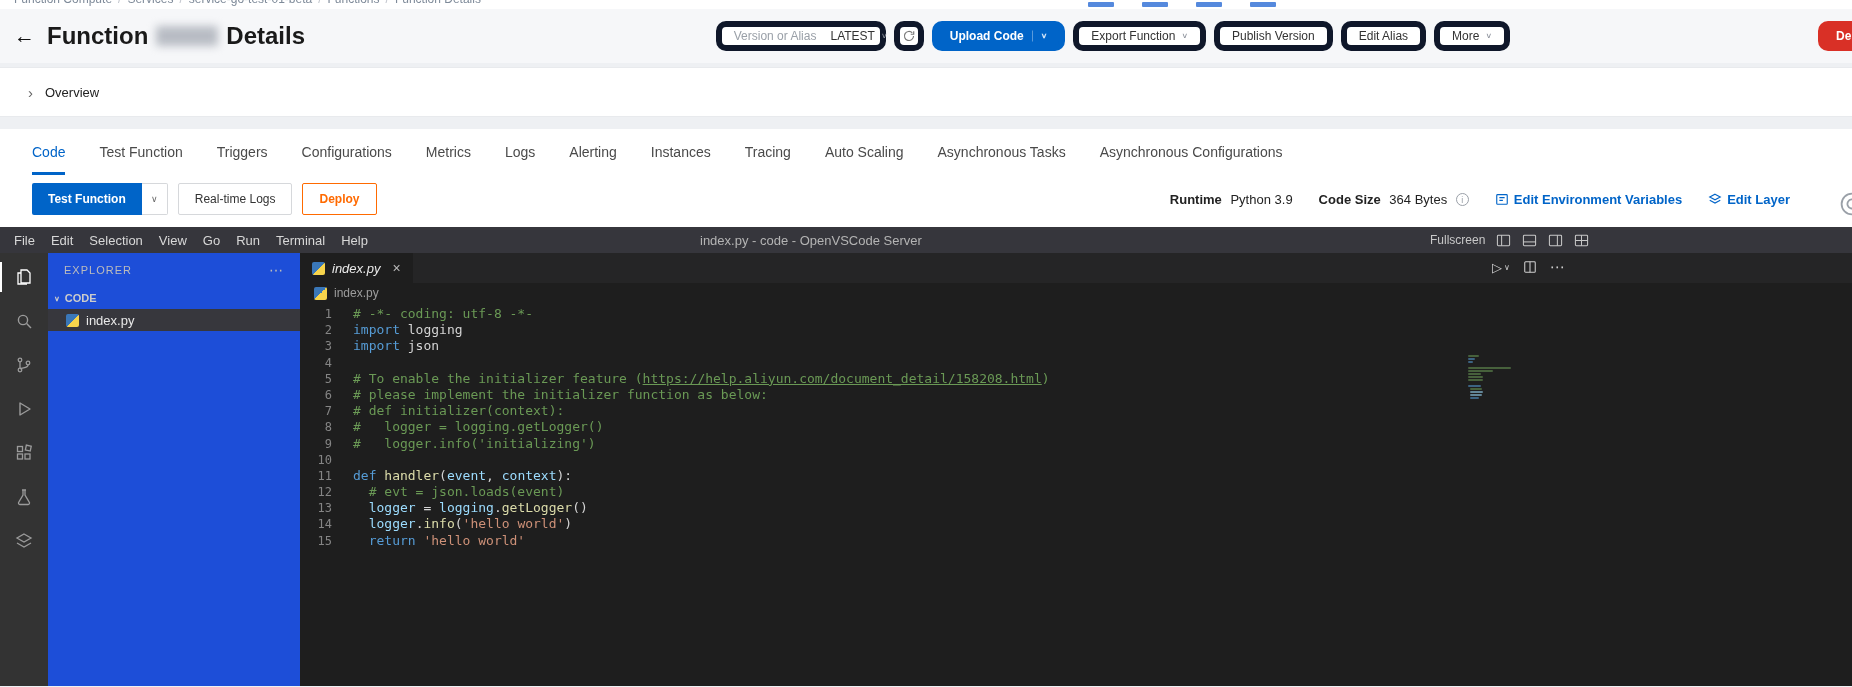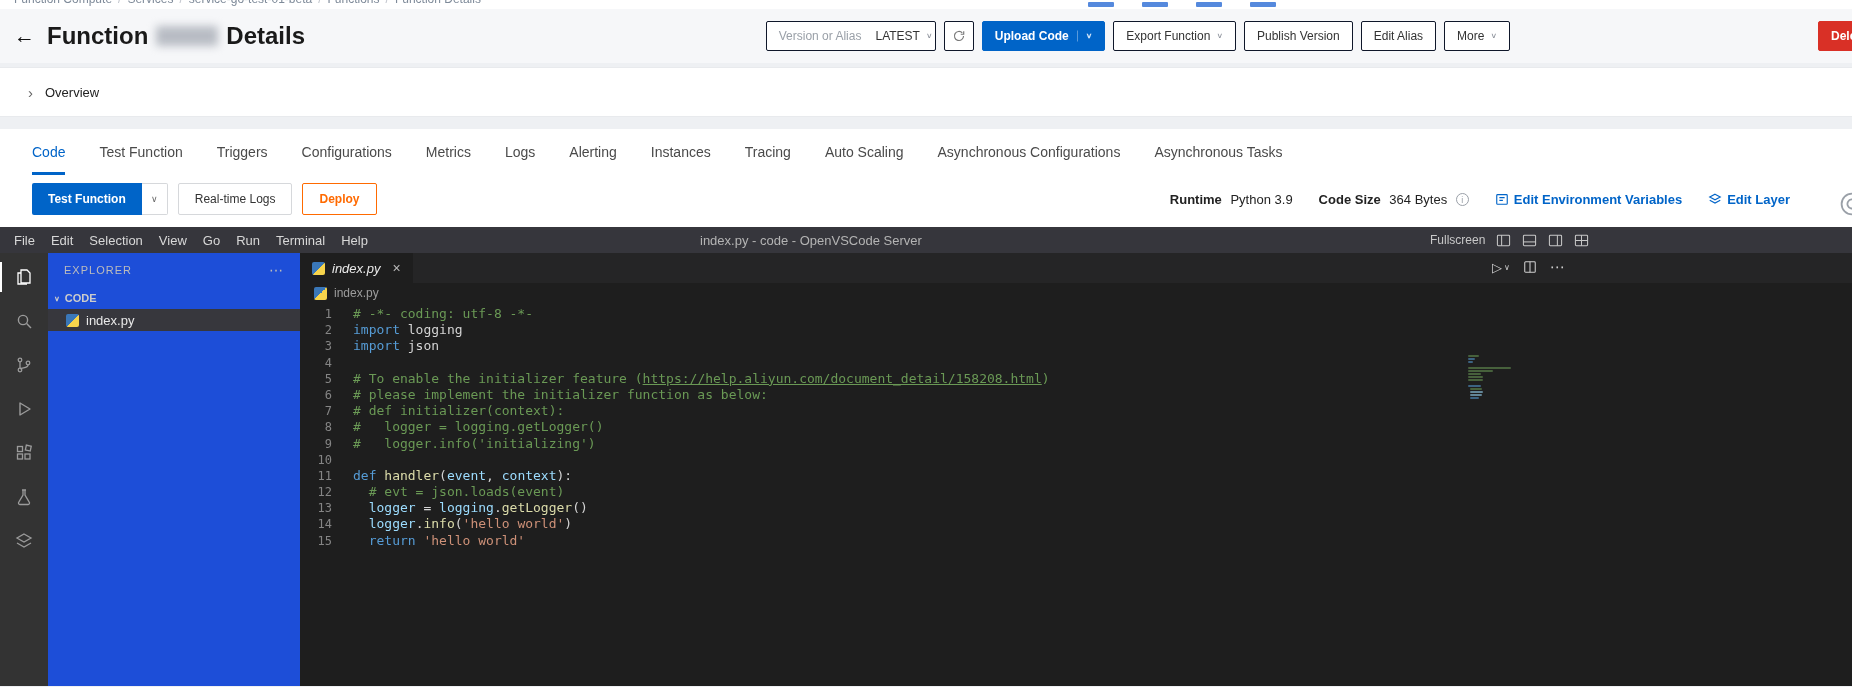--- a/index.html
+++ b/index.html
@@ -13,21 +13,21 @@
   .strip-links { position:absolute; top:2px; left:1088px; display:flex; gap:28px; }
   .strip-links span { width:26px; height:5px; background:#2b6cd4; border-radius:1px; opacity:.8; }
 
   
   .header { height:54px; background:#f6f7f9; display:flex; align-items:center; padding-left:14px; position:relative; }
   .back { font-size:21px; font-weight:bold; color:#111; margin-right:12px; cursor:pointer; }
   .title { font-size:24px; font-weight:700; color:#1a1a1a; display:flex; align-items:center; gap:8px; }
   .blur-box { width:62px; height:20px; background:#b8bcc4; border-radius:2px; filter:blur(4px); }
   .header-actions { position:absolute; right:-40px; top:12px; display:flex; gap:8px; height:30px; }
   .hbtn { display:flex; align-items:center; gap:6px; padding:0 12px; font-size:12px; background:#fff;
-          border:1px solid #0f172a; border-radius:2px; color:#333; white-space:nowrap; cursor:pointer; }
+          border:6px solid #0f172a; border-radius:10px; color:#333; white-space:nowrap; cursor:pointer; }
   .hbtn .caret { font-size:9px; color:#8a8f99; transform:scaleY(.8); }
   .btn-primary { background:#0064c8; border-color:#0064c8; color:#fff; font-weight:600; }
   .btn-primary .caret { color:#cfe3f7; border-left:1px solid rgba(255,255,255,.35); padding-left:8px; margin-left:2px; height:14px; display:flex; align-items:center; }
   .btn-danger { background:#d93026; border-color:#d93026; color:#fff; font-weight:600; width:74px; }
   .version-box { width:170px; justify-content:flex-start; }
   .version-label { color:#9aa0a8; margin-right:8px; }
   .version-value { color:#333; flex:1; }
   .sq-btn { width:30px; justify-content:center; padding:0; }
   .spacer { width:292px; }
 
@@ -174,22 +174,22 @@
       <div class="ctab active">Code</div>
       <div class="ctab">Test Function</div>
       <div class="ctab">Triggers</div>
       <div class="ctab">Configurations</div>
       <div class="ctab">Metrics</div>
       <div class="ctab">Logs</div>
       <div class="ctab">Alerting</div>
       <div class="ctab">Instances</div>
       <div class="ctab">Tracing</div>
       <div class="ctab">Auto Scaling</div>
+      <div class="ctab">Asynchronous Tasks</div>
       <div class="ctab">Asynchronous Configurations</div>
-      <div class="ctab">Asynchronous Tasks</div>
     </div>
   <div class="toolbar">
     <div class="split-btn">
       <div class="split-main">
         <span>Test Function</span>
       </div>
       <div class="split-caret">
         <span class="caret">∨</span>
       </div>
     </div>

